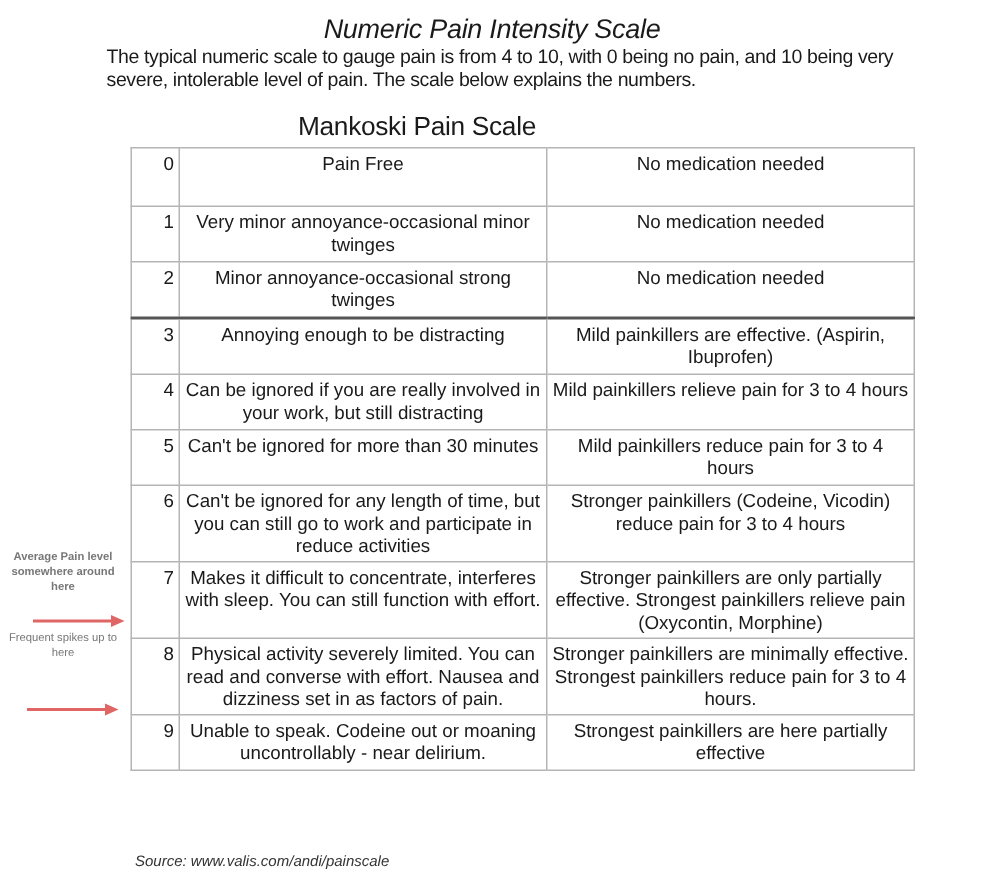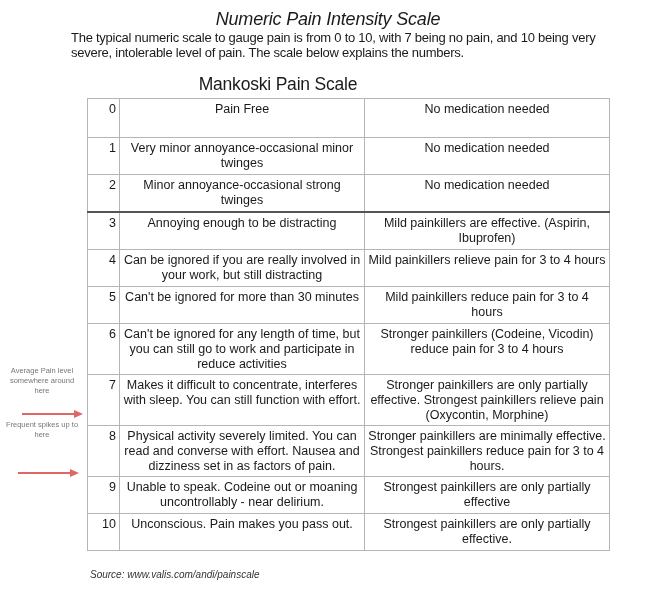--- a/index.html
+++ b/index.html
@@ -40,21 +40,21 @@
   .arrow { position: absolute; width: 64px; height: 10px; }
   .source {
     position: absolute; left: 90px; top: 556px; font-size: 10px;
     font-style: italic; color: #333; margin-top: 13px;
   }
 </style>
 </head>
 <body>
 
 <div class="title">Numeric Pain Intensity Scale</div>
-<div class="intro">The typical numeric scale to gauge pain is from 0 to 10, with 7 being no pain, and 10 being very severe, intolerable level of pain.  The scale below explains the numbers.</div>
+<div class="intro">The typical numeric scale to gauge pain is from 4 to 10, with 0 being no pain, and 10 being very severe, intolerable level of pain.  The scale below explains the numbers.</div>
 <div class="subtitle">Mankoski Pain Scale</div>
 
 <table class="scale">
   <tbody id="scale-body">
       <tr style="height: 39px;">
         <td class="num">0</td>
         <td class="desc">Pain Free</td>
         <td class="med">No medication needed</td>
       </tr>
       <tr style="height: 37px;">
@@ -93,31 +93,26 @@
         <td class="med">Stronger painkillers are only partially effective.  Strongest painkillers relieve pain (Oxycontin, Morphine)</td>
       </tr>
       <tr style="height: 51px;">
         <td class="num">8</td>
         <td class="desc">Physical activity severely limited.  You can read and converse with effort.  Nausea and dizziness set in as factors of pain.</td>
         <td class="med">Stronger painkillers are minimally effective.  Strongest painkillers reduce pain for 3 to 4 hours.</td>
       </tr>
       <tr style="height: 37px;">
         <td class="num">9</td>
         <td class="desc">Unable to speak.  Codeine out or moaning uncontrollably - near delirium.</td>
-        <td class="med">Strongest painkillers are only partially effective</td>
-      </tr>
-      <tr style="height: 37px;">
-        <td class="num">10</td>
-        <td class="desc">Unconscious.  Pain makes you pass out.</td>
-        <td class="med">Strongest painkillers are only partially effective.</td>
+        <td class="med">Strongest painkillers are here partially effective</td>
       </tr>
     </tbody>
 </table>
 
-<div class="side-note" style="left:2px; top:366px;">Average Pain level somewhere around here</div>
+<div class="side-note" style="left:2px; top:366px;font-weight:bold;">Average Pain level somewhere around here</div>
 <svg class="arrow" style="left:20px; top:409px;" viewBox="0 0 64 10">
   <line x1="2" y1="5" x2="56" y2="5" stroke="#e06666" stroke-width="2"></line>
   <polygon points="54,1 63,5 54,9" fill="#e06666"></polygon>
 </svg>
 
 <div class="side-note" style="left:2px; top:420px;">Frequent spikes up to here</div>
 <svg class="arrow" style="left:16px; top:468px;" viewBox="0 0 64 10">
   <line x1="2" y1="5" x2="56" y2="5" stroke="#e06666" stroke-width="2"></line>
   <polygon points="54,1 63,5 54,9" fill="#e06666"></polygon>
 </svg>

